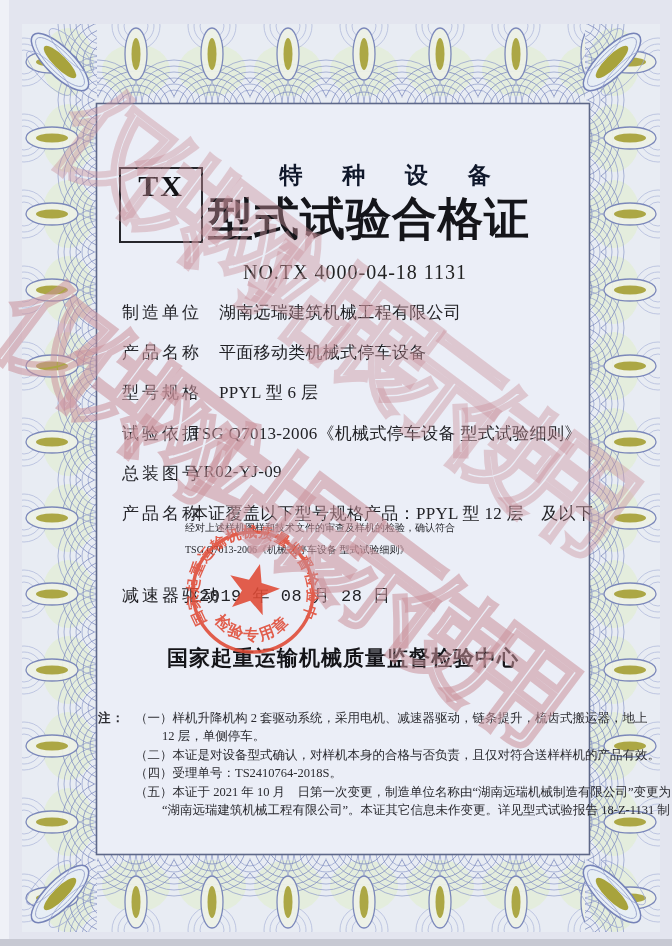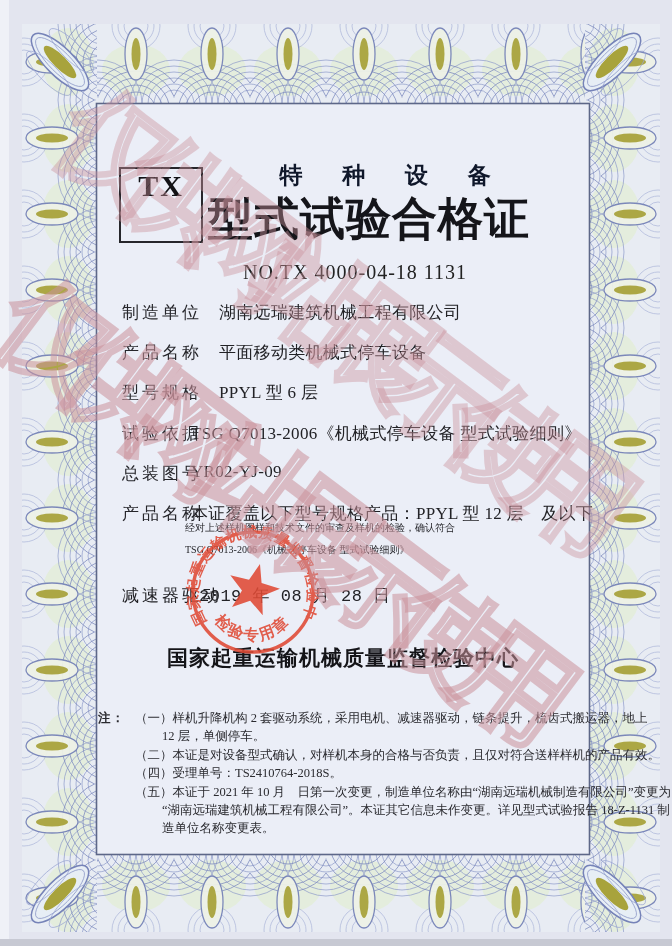--- a/index.html
+++ b/index.html
@@ -189,21 +189,20 @@
 
     <div class="abs notes">
       <div class="notes-label">注：</div>
       <div class="note-lines">
         <div class="note-line">（一）样机升降机构 2 套驱动系统，采用电机、减速器驱动，链条提升，梳齿式搬运器，地上</div>
         <div class="note-line indent">12 层，单侧停车。</div>
         <div class="note-line">（二）本证是对设备型式确认，对样机本身的合格与否负责，且仅对符合送样样机的产品有效。</div>
         <div class="note-line">（四）受理单号：TS2410764-2018S。</div>
         <div class="note-line">（五）本证于 2021 年 10 月　日第一次变更，制造单位名称由“湖南远瑞机械制造有限公司”变更为</div>
         <div class="note-line indent">“湖南远瑞建筑机械工程有限公司”。本证其它信息未作变更。详见型式试验报告 18-Z-1131 制</div>
-        <div class="note-line indent">造单位名称变更表。</div>
       </div>
     </div>
 
     <svg class="abs seal-svg" width="160" height="160" viewBox="-80 -76 160 160">
       <defs>
         <path id="sealArcTop" d="M -45 32 A 55.2 55.2 0 1 1 45 32" fill="none"></path>
         <path id="sealArcBottom" d="M -40 26 A 47 47 0 0 0 40 26" fill="none"></path>
       </defs>
       <g opacity="0.88">
         <circle cx="0" cy="0" r="60" fill="none" stroke="#e04a35" stroke-width="3.4"></circle>

